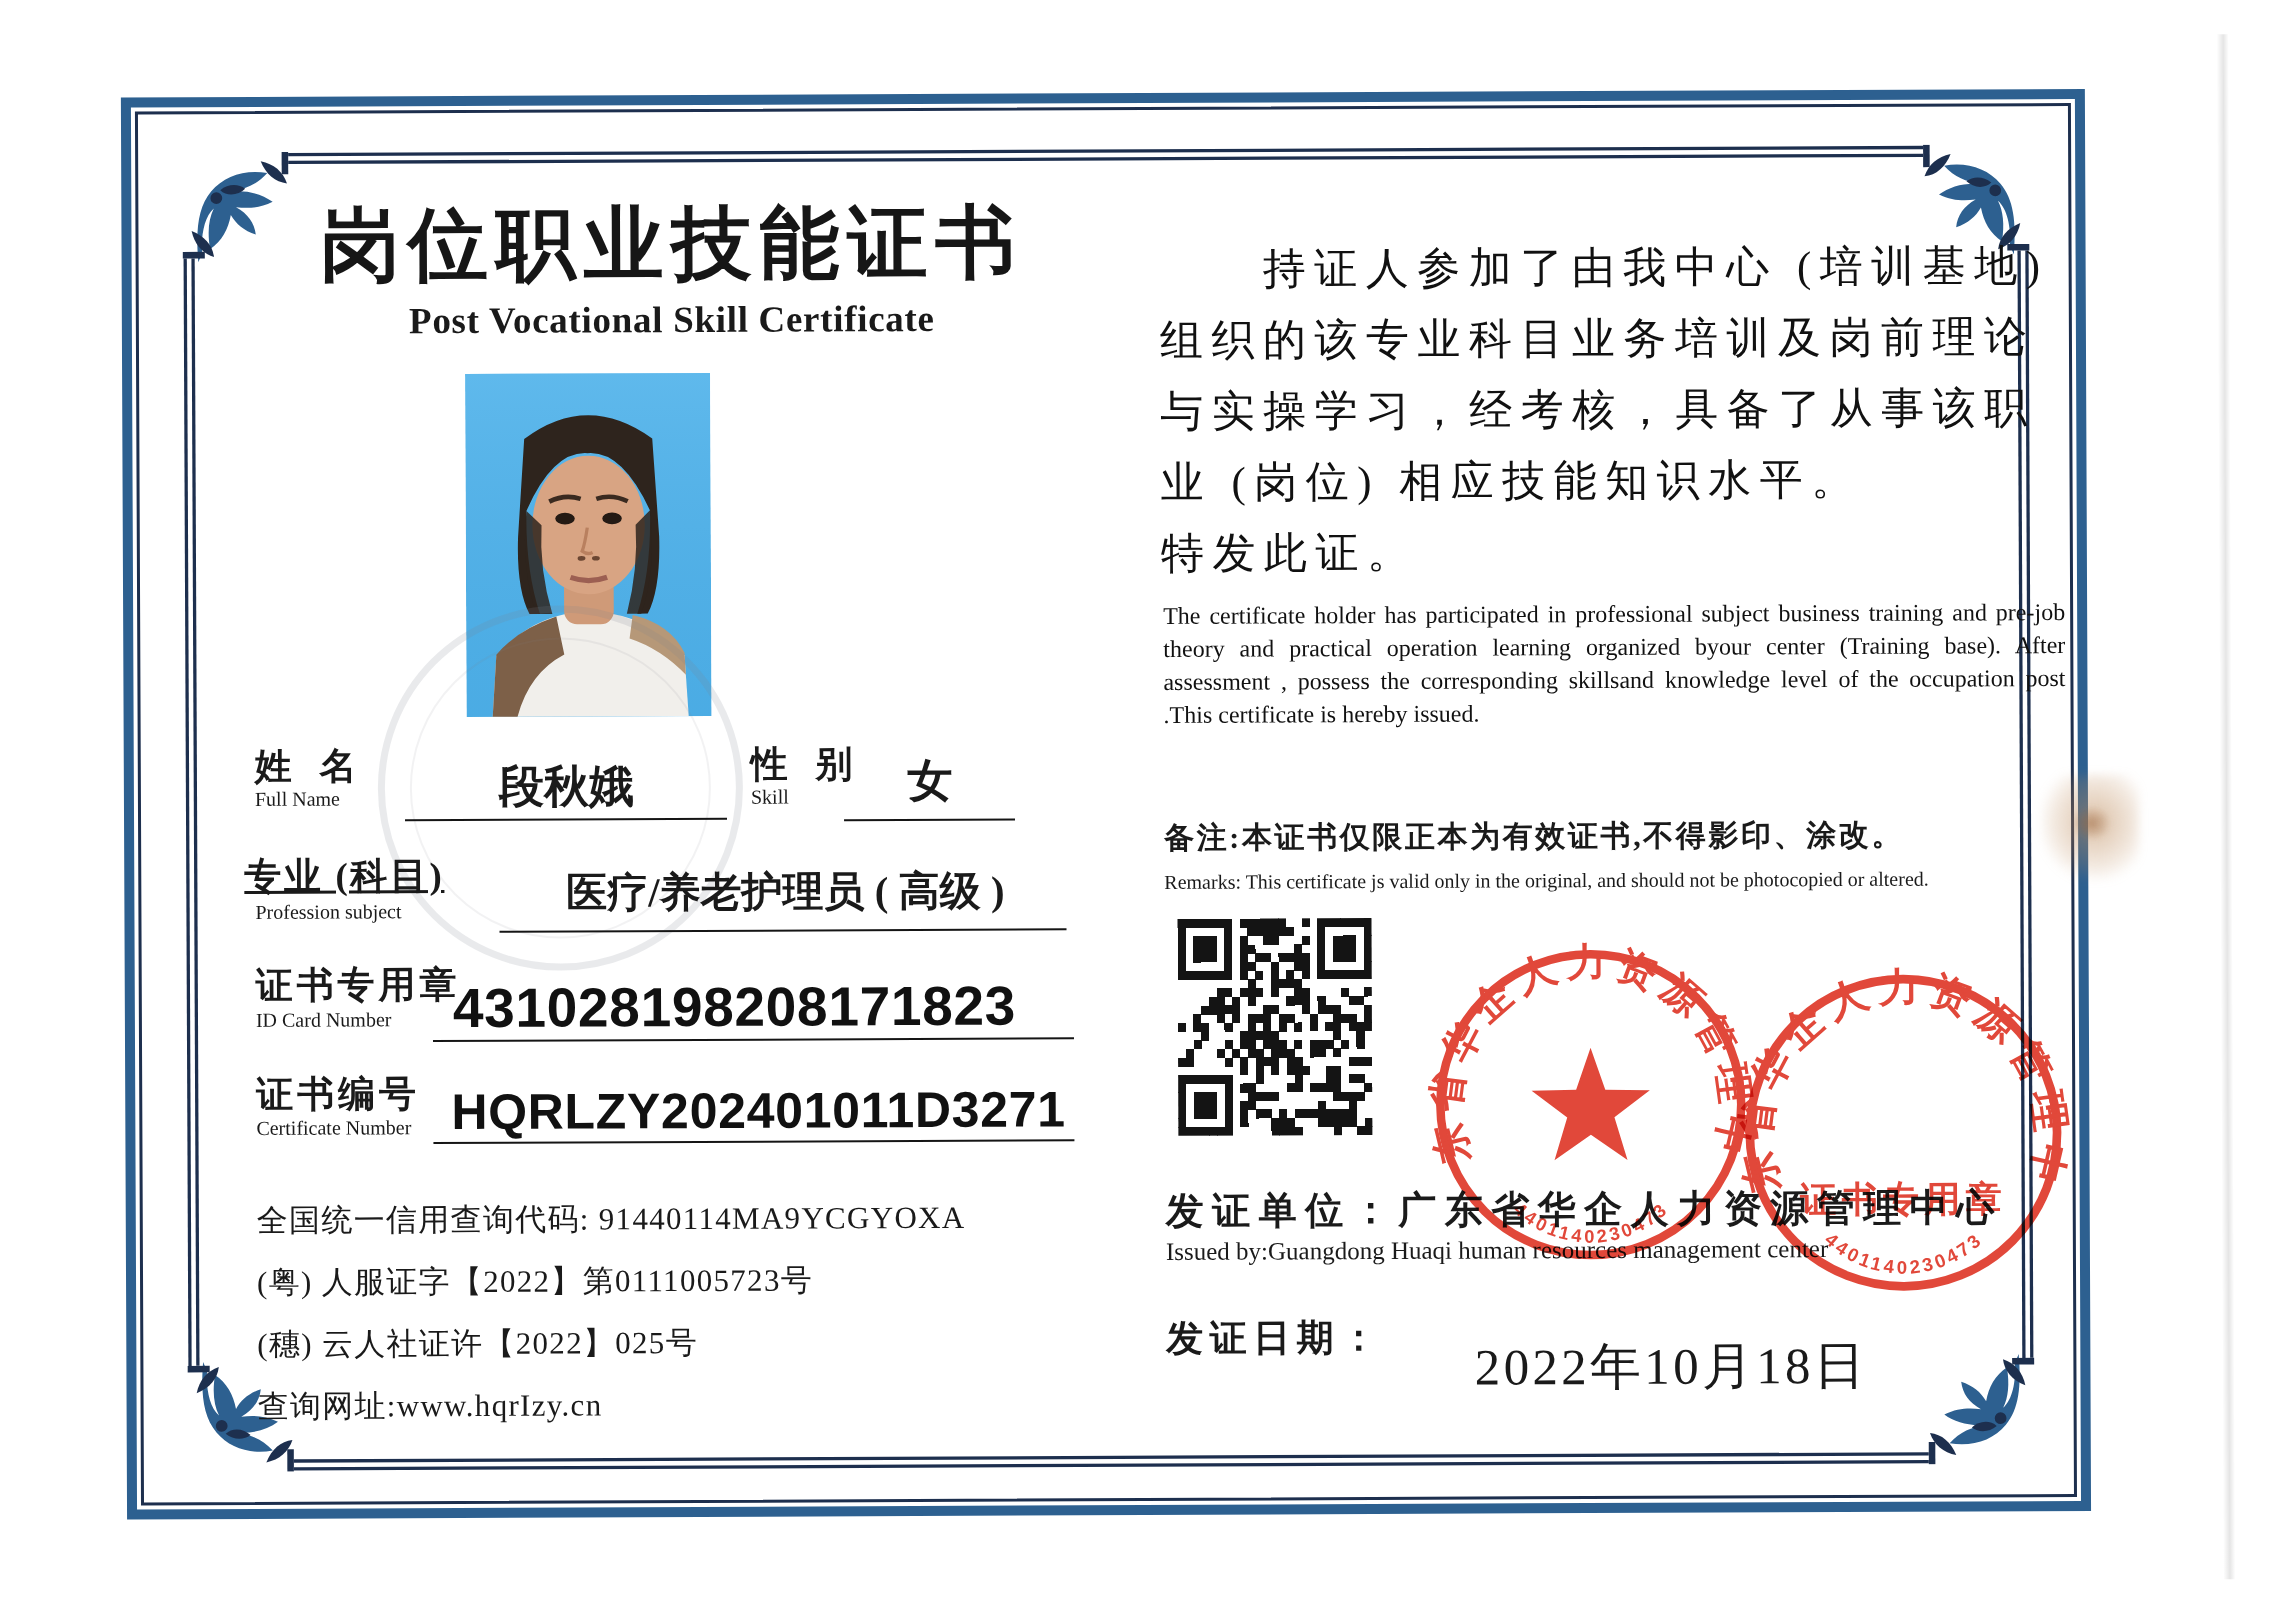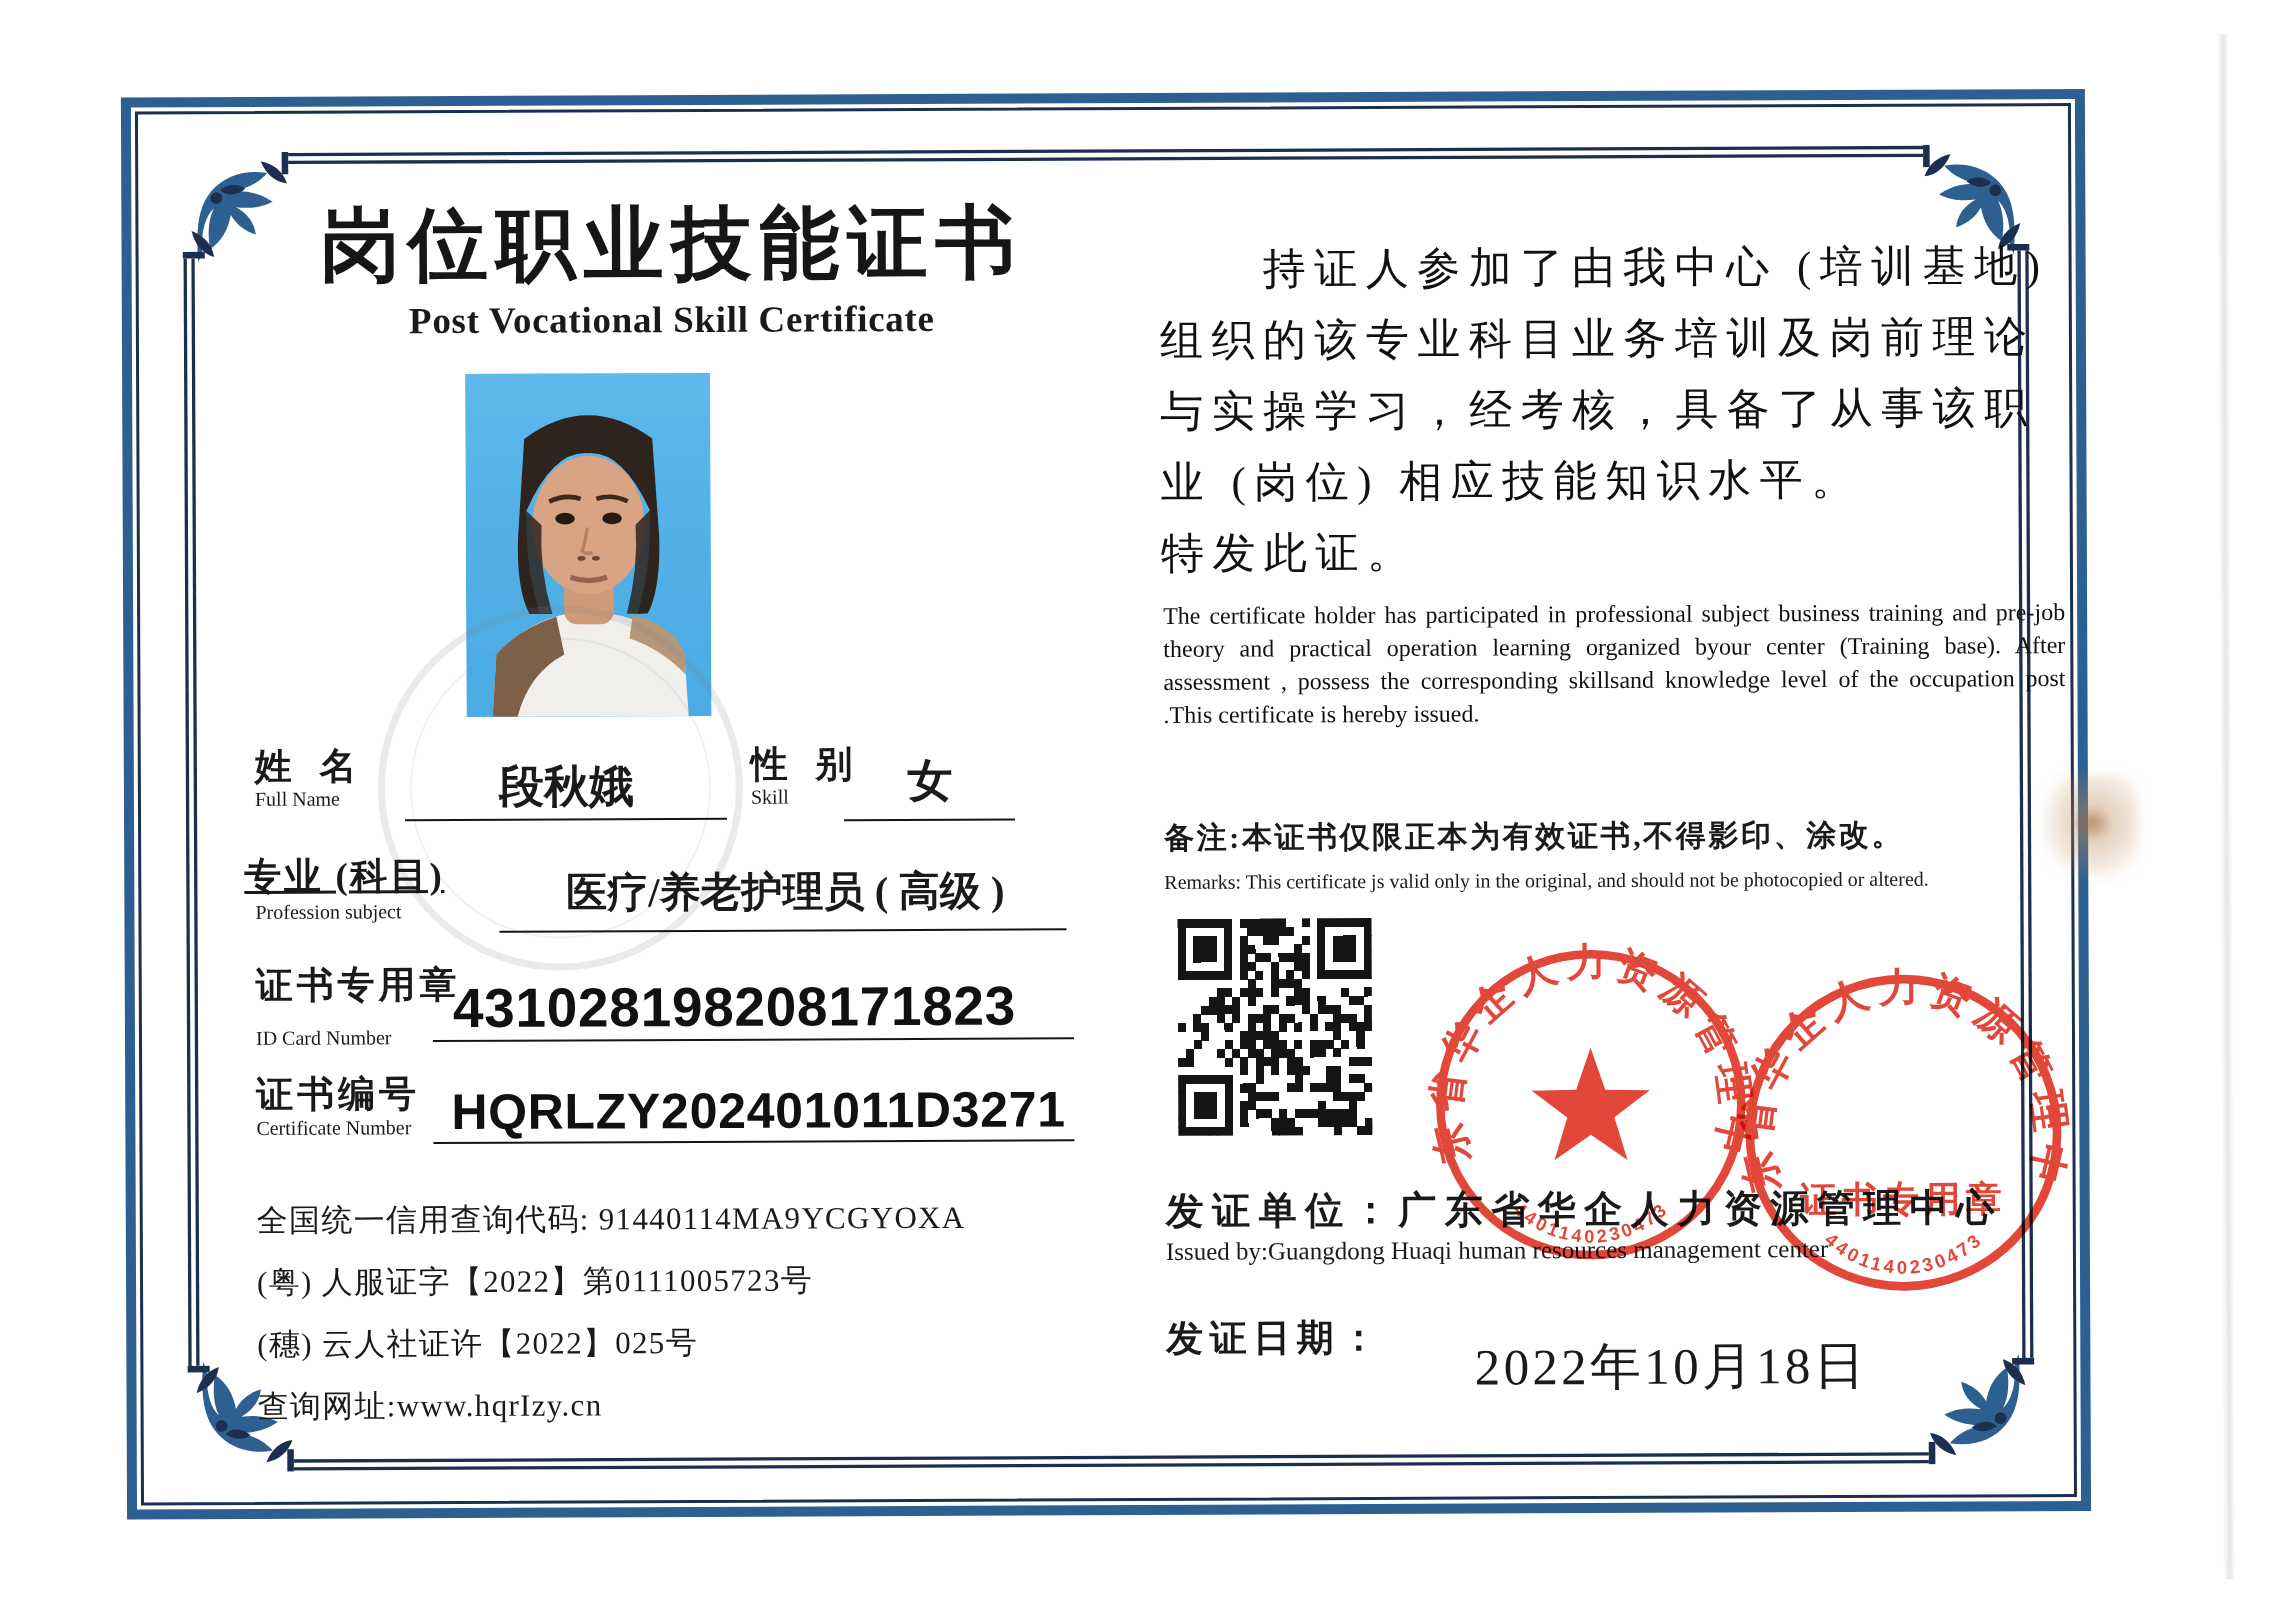--- a/index.html
+++ b/index.html
@@ -146,21 +146,21 @@
   <div class="abs lab-en" style="left:751px;top:784px;">Skill</div>
   <div class="abs val val-kai" style="left:848px;top:750px;width:164px;">女</div>
   <div class="abs fill-line" style="left:844px;top:818px;width:171px;"></div>
 
   <div class="abs lab-cn" style="left:244px;top:848px;letter-spacing:2.6px;text-decoration:underline;">专业 (科目)</div>
   <div class="abs lab-en" style="left:255px;top:897px;">Profession subject</div>
   <div class="abs val val-kai" style="left:507px;top:863px;width:556px;font-size:41px;">医疗/养老护理员 ( 高级 )</div>
   <div class="abs fill-line" style="left:499px;top:928px;width:567px;"></div>
 
   <div class="abs lab-cn" style="left:255px;top:957px;letter-spacing:3.9px;">证书专用章</div>
-  <div class="abs lab-en" style="left:255px;top:1005px;margin-top:18px;">ID Card Number</div>
+  <div class="abs lab-en" style="left:255px;top:1005px;">ID Card Number</div>
   <div class="abs val val-num" style="left:452px;top:973px;font-size:55px;letter-spacing:0.7px;">431028198208171823</div>
   <div class="abs fill-line" style="left:432px;top:1037px;width:641px;"></div>
 
   <div class="abs lab-cn" style="left:255px;top:1066px;letter-spacing:3.9px;">证书编号</div>
   <div class="abs lab-en" style="left:255px;top:1113px;">Certificate Number</div>
   <div class="abs val val-num" style="left:450px;top:1080px;font-size:50px;letter-spacing:0.7px;">HQRLZY202401011D3271</div>
   <div class="abs fill-line" style="left:432px;top:1139px;width:641px;"></div>
 
   <div class="abs codes">
       <div>全国统一信用查询代码:  91440114MA9YCGYOXA</div>

